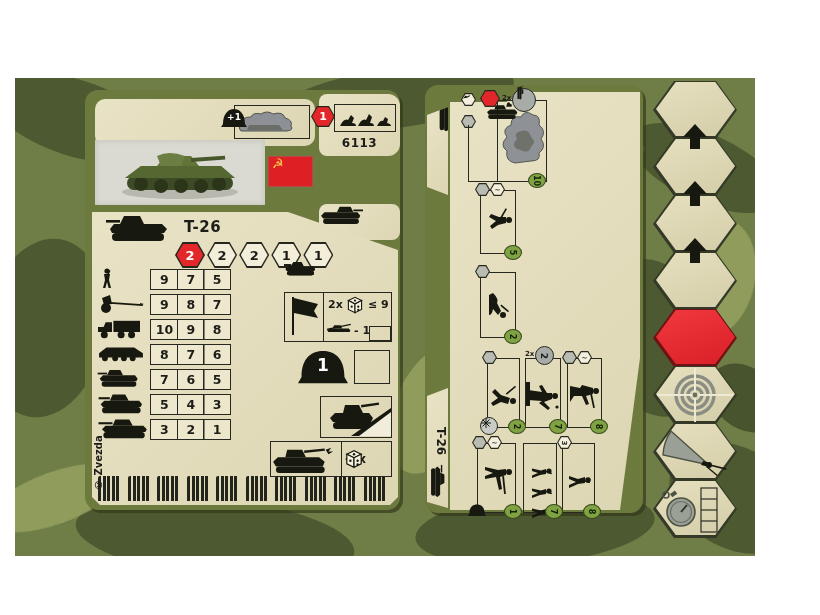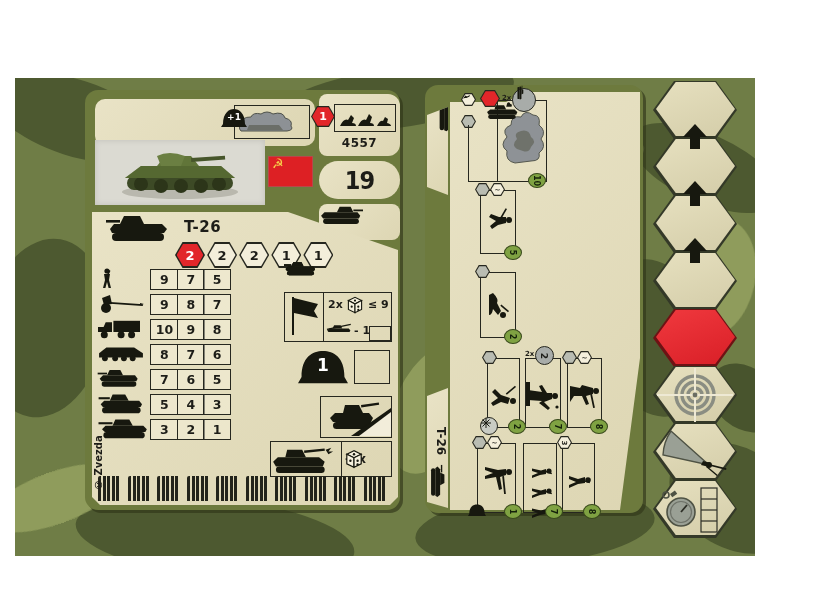--- a/index.html
+++ b/index.html
@@ -118,21 +118,21 @@
               <path d="M4,20 q4,-8 8,-6 l3,-5 3,3 -2,5 q4,0 4,3 z"></path>
               <path d="M22,20 q4,-8 8,-6 l3,-6 3,3 -2,6 q4,0 4,3 z"></path>
               <path d="M41,20 q3,-6 6,-5 l2,-4 3,2 -1,4 q4,1 4,3 z"></path>
             </g>
           </svg>
         </div>
         <div class="badgehex redb" style="left:-8px;top:12px;width:24px;height:21px;">
           <span class="o hexclip"></span>
           <span class="i hexclip" style="color:#fff;font-size:11px;">1</span>
         </div>
-        <div style="position:absolute;left:0;top:42px;width:100%;text-align:center;font-weight:bold;font-size:12px;letter-spacing:.5px;">4557</div>
+        <div style="position:absolute;left:0;top:42px;width:100%;text-align:center;font-weight:bold;font-size:12px;letter-spacing:.5px;">6113</div>
       </div>
 
       <div style="position:absolute;left:10px;top:50px;width:170px;height:65px;background:#dbdad2;box-shadow:inset 0 0 6px rgba(0,0,0,.12);">
         <svg width="170" height="65" viewBox="0 0 170 65">
           <ellipse cx="85" cy="52" rx="58" ry="7" fill="#b9b8ae"></ellipse>
           <rect x="32" y="36" width="106" height="14" rx="7" fill="#3d4a26"></rect>
           <circle cx="46" cy="44" r="7" fill="#2c3519"></circle>
             <circle cx="66" cy="46" r="7" fill="#2c3519"></circle>
           <circle cx="86" cy="46" r="7" fill="#2c3519"></circle>
             <circle cx="106" cy="46" r="7" fill="#2c3519"></circle>
@@ -142,23 +142,20 @@
           <path d="M62,26 l8,-10 h26 l8,10 z" fill="#617539"></path>
           <rect x="96" y="18" width="34" height="4" fill="#47562b" transform="rotate(-4 96 18)"></rect>
           <path d="M62,16 q12,-6 28,0 l-4,10 h-20 z" fill="#6b7f42"></path>
         </svg>
       </div>
 
       <div style="position:absolute;left:183px;top:66px;width:45px;height:31px;background:#dd2024;border:1px solid #b8474a;box-sizing:border-box;">
         <span style="position:absolute;left:3px;top:-1px;color:#f7d24a;font-size:13px;">☭</span>
       </div>
 
-      <div class="cream" style="position:absolute;left:234px;top:71px;width:81px;height:38px;border-radius:19px;display:flex;align-items:center;justify-content:center;">
-        <span style="font-size:25px;font-weight:bold;letter-spacing:-1px;transform:scaleX(.9);">19</span>
-      </div>
 
       <div class="cream" style="position:absolute;left:234px;top:114px;width:81px;height:36px;border-radius:8px;display:flex;align-items:center;justify-content:center;">
         <svg width="44" height="22" viewBox="0 0 64 30">
             <g fill="#17180f">
           <rect x="50" y="7" width="14" height="2.6"></rect>
               <path d="M30,3 h16 l4,8 h-24 z"></path>
           <path d="M8,11 h48 l4,5 -2,4 h-52 l-3,-4 z"></path>
               <rect x="6" y="20" width="52" height="8" rx="4"></rect>
             </g>
           </svg>

